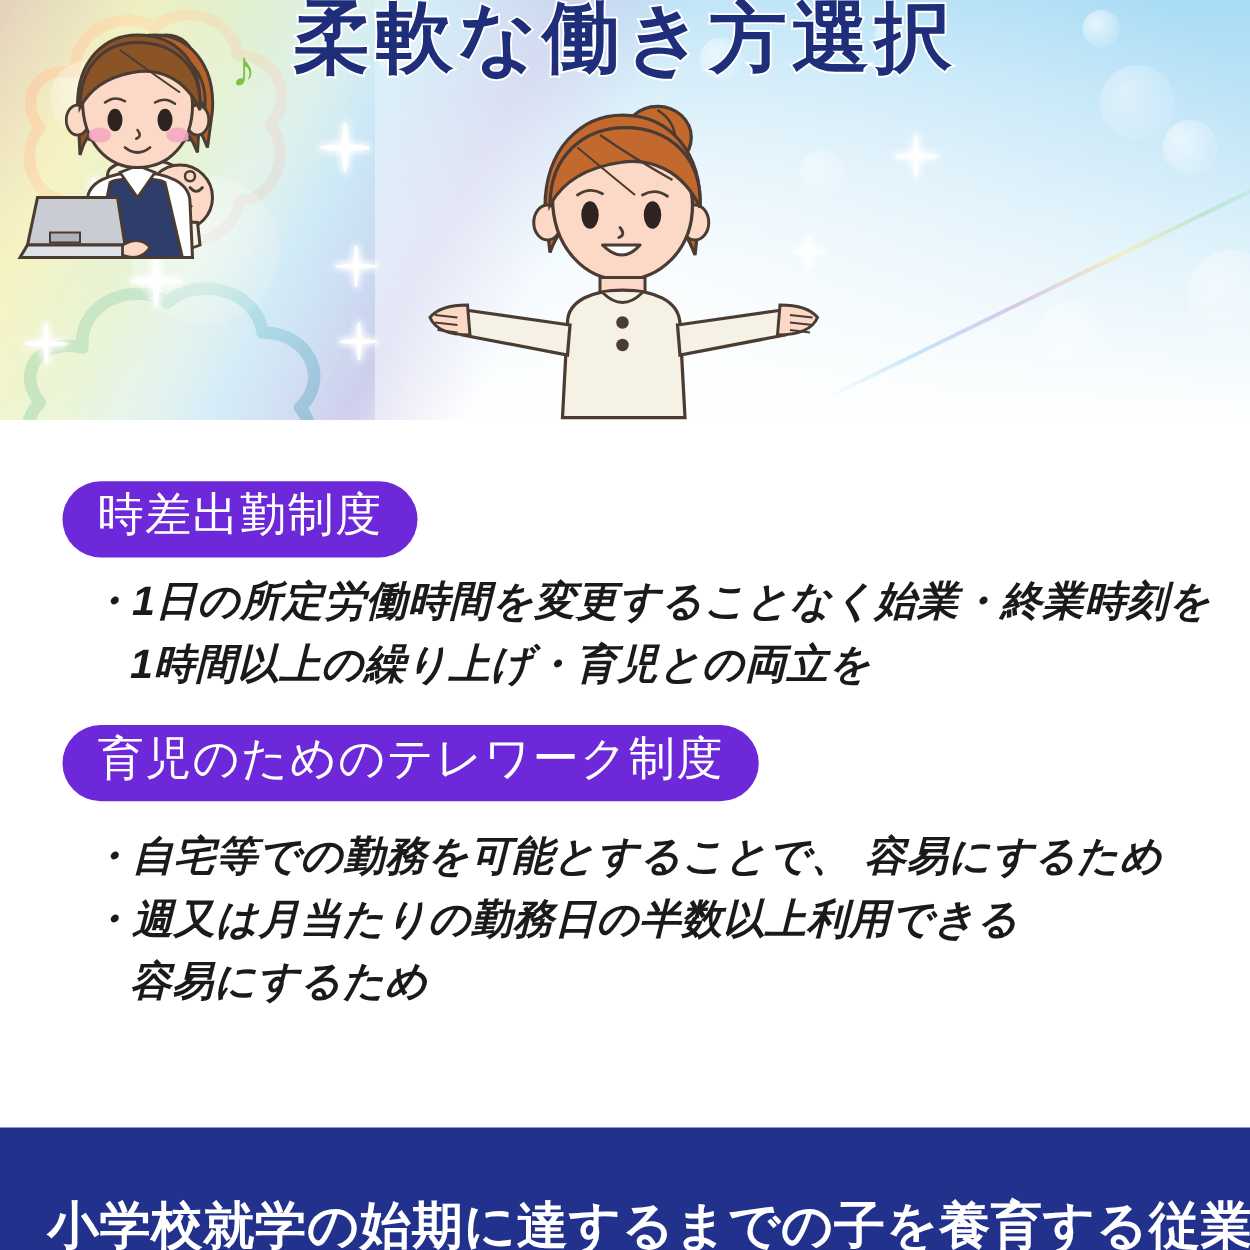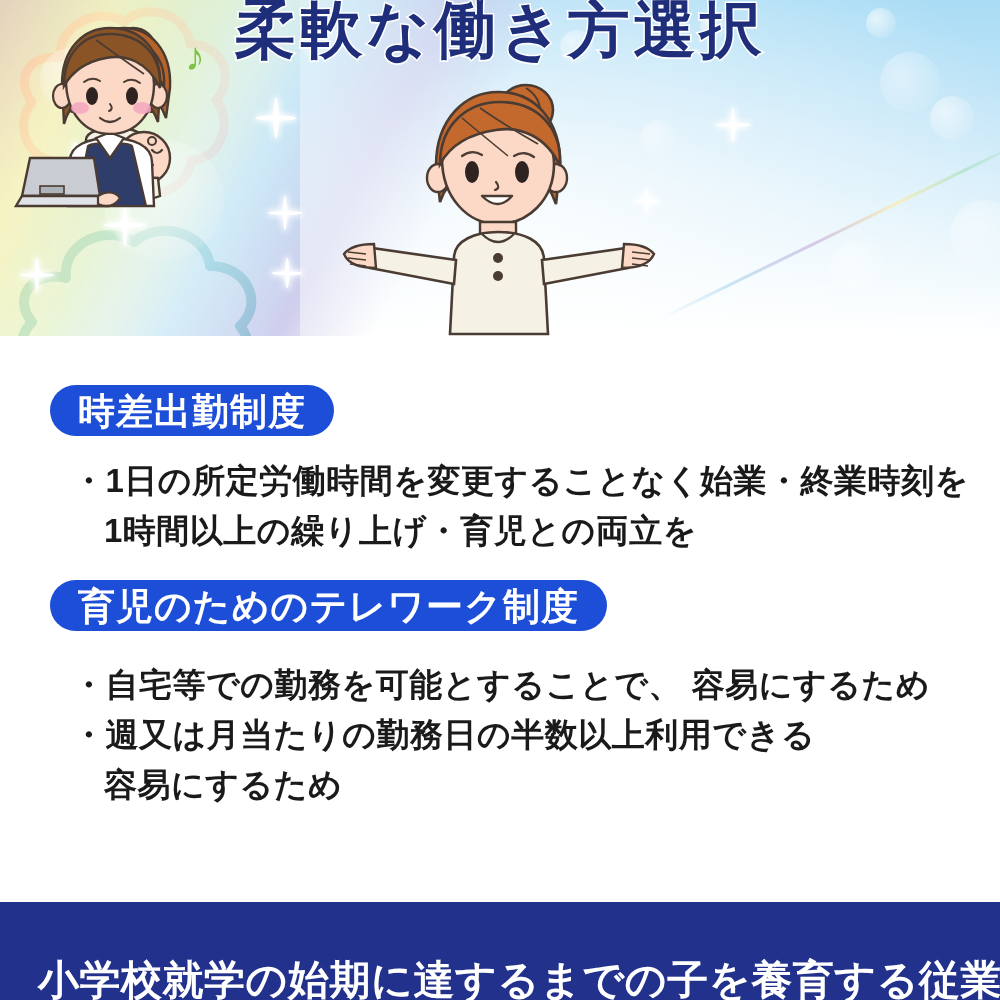--- a/index.html
+++ b/index.html
@@ -136,42 +136,43 @@
     position: absolute;
     left: 0;
     top: 336px;
     width: 1000px;
     height: 566px;
     background: #ffffff;
   }
 
   .pill {
     display: inline-block;
-    background: #1d4ed8;
+    background: #6d28d9;
     color: #ffffff;
-    font-weight: bold;
+    font-weight: normal;
     border-radius: 40px;
-    padding: 7px 28px 4px 28px;
+    padding: 7px 28px 14px 28px;
     font-size: 37px;
     line-height: 1.08;
     letter-spacing: 1px;
     white-space: nowrap;
   }
 
   .sect-1 { position: absolute; left: 50px; top: 49px; }
   .sect-2 { position: absolute; left: 50px; top: 244px; }
 
   .bullets {
     position: absolute;
     color: #1a1a1a;
     font-weight: bold;
     font-size: 33px;
     line-height: 1.52;
     letter-spacing: 0.5px;
     white-space: nowrap;
+    font-style: italic;
   }
   .bullets-1 { left: 72px; top: 120px; }
   .bullets-2 { left: 72px; top: 324px; }
   .bline { display: block; }
   .bline.indent { padding-left: 32px; }
 
   
   .footer {
     position: absolute;
     left: 0;

